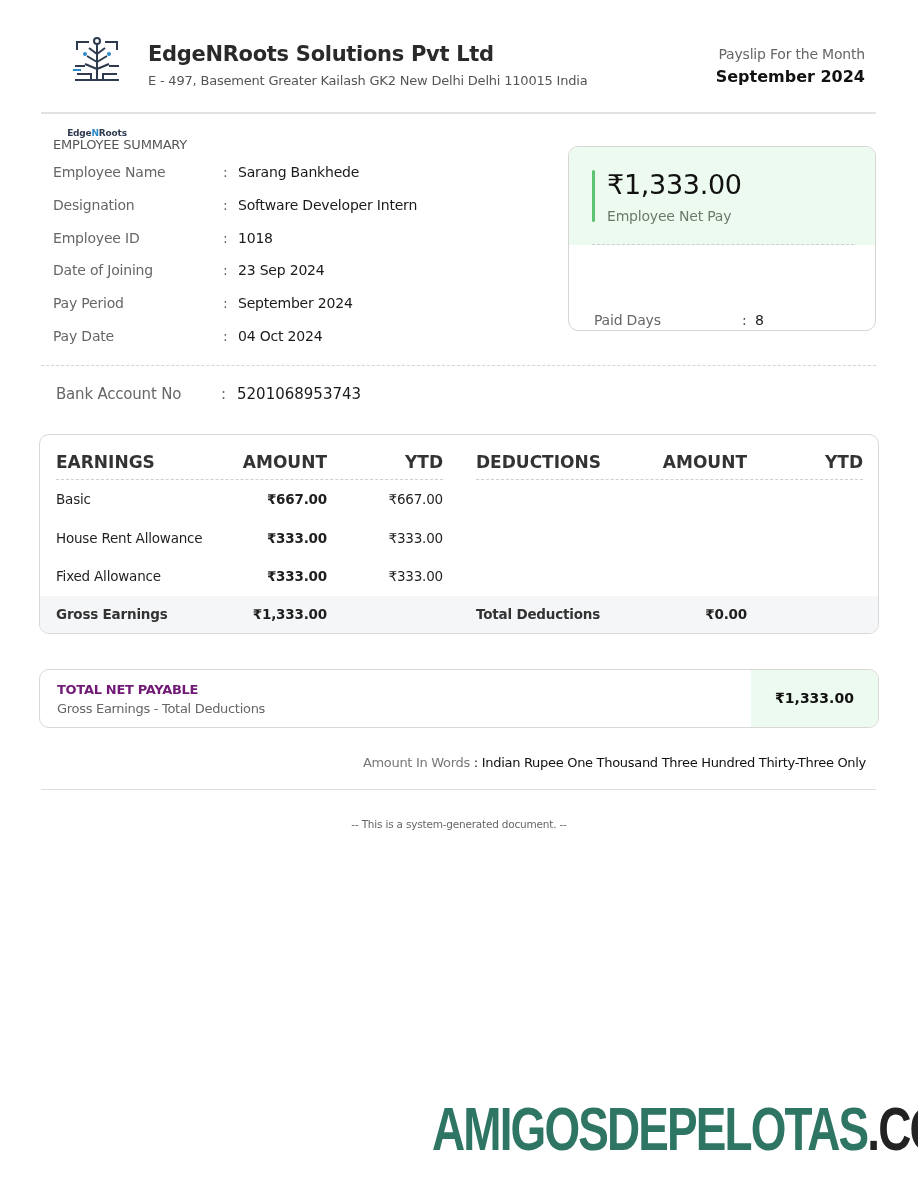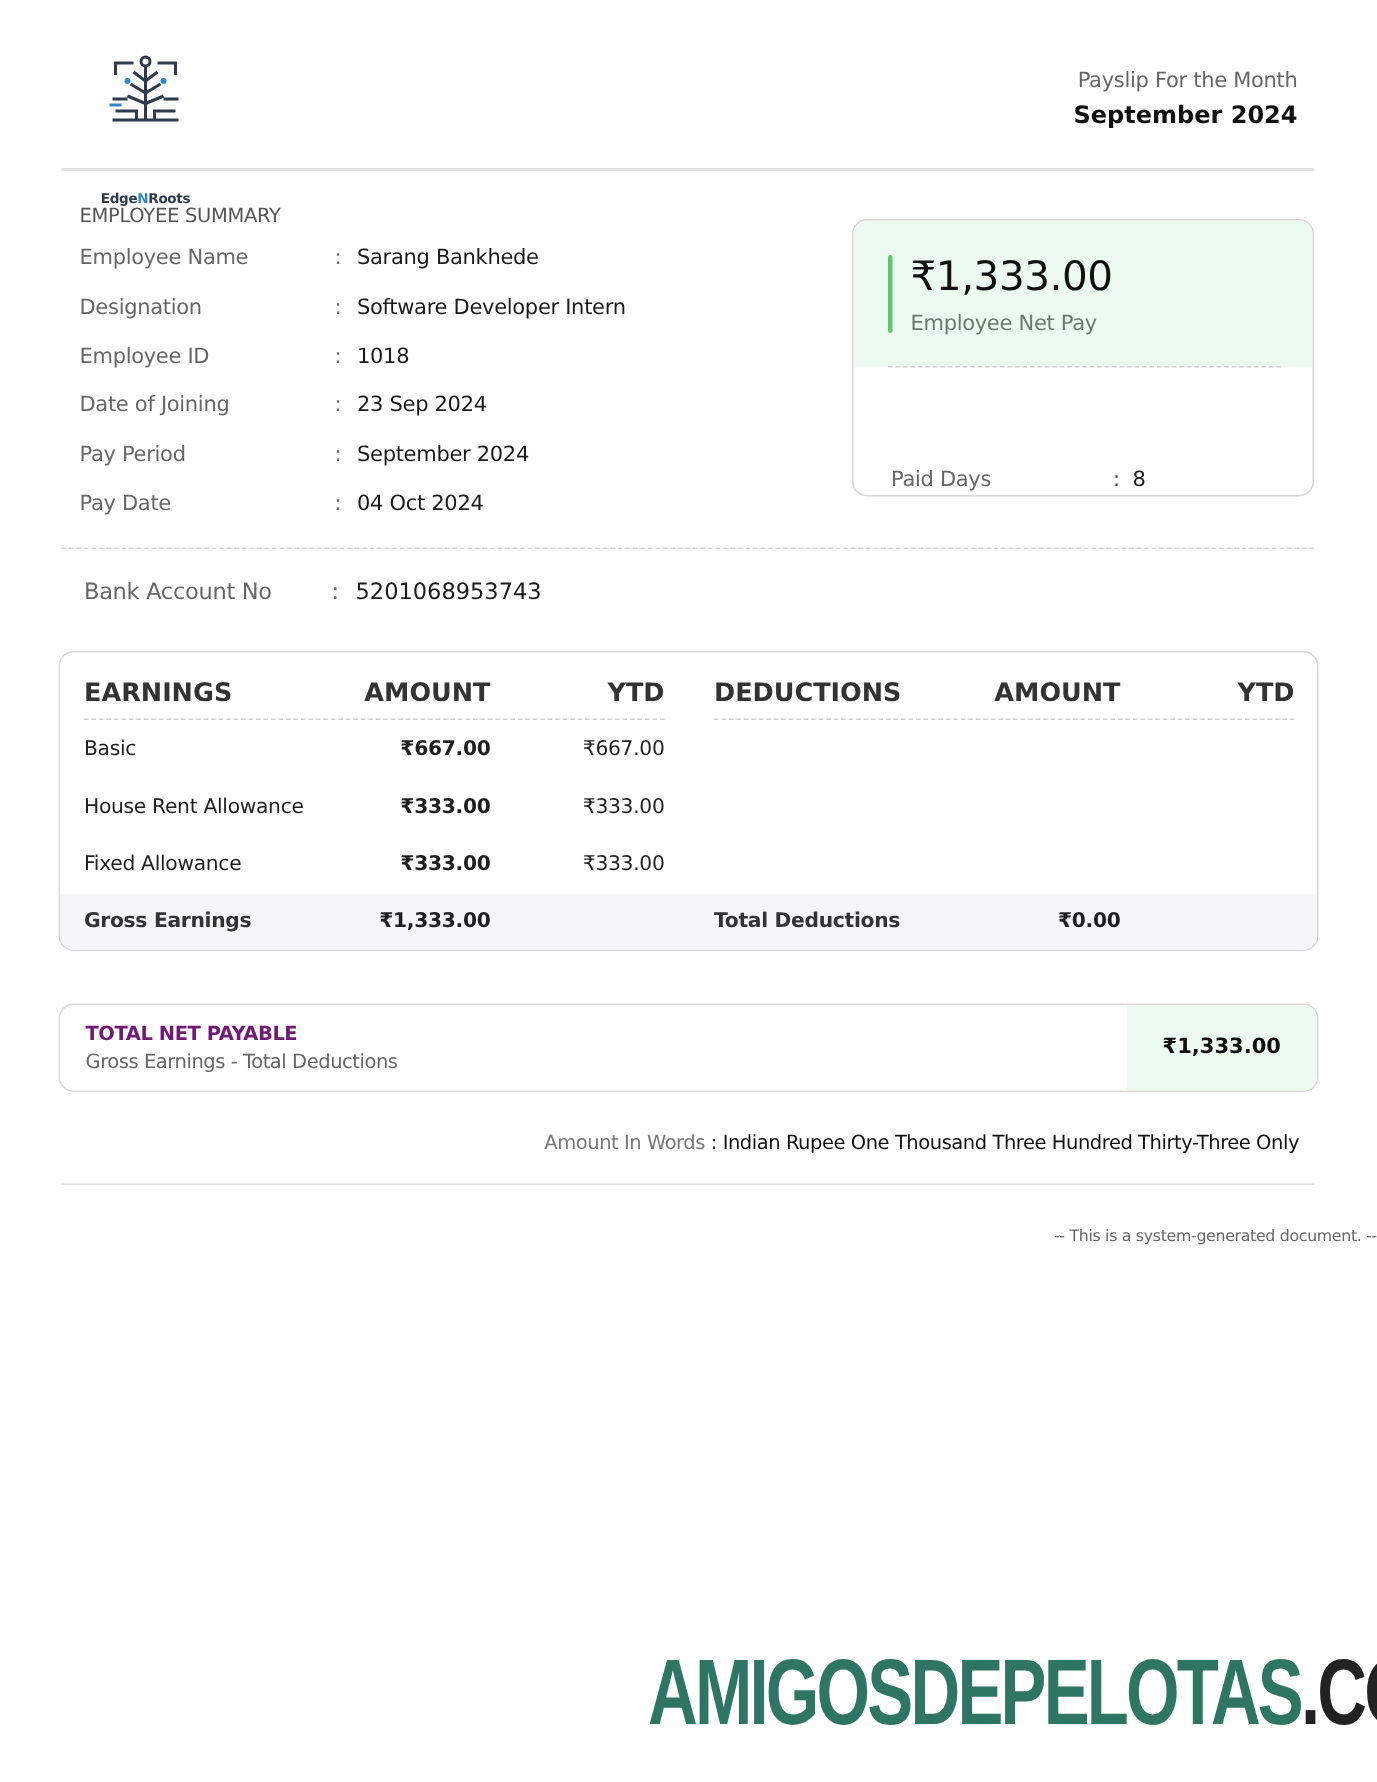--- a/index.html
+++ b/index.html
@@ -51,21 +51,21 @@
     .net-payable { position: absolute; left: 39px; top: 669px; width: 840px; height: 59px; border: 1px solid #d8d8d8; border-radius: 10px; overflow: hidden; }
     .net-payable-title { position: absolute; left: 17px; top: 12px; font-size: 13px; font-weight: bold; color: #701a75; letter-spacing: -0.3px; }
     .net-payable-sub { position: absolute; left: 17px; top: 31px; font-size: 13px; color: #666; letter-spacing: -0.3px; }
     .net-payable-amtbox { position: absolute; right: 0; top: 0; width: 127px; height: 100%; background: #edfaef; }
     .net-payable-amt { position: absolute; left: 0; top: 20px; width: 100%; text-align: center; font-size: 14px; font-weight: bold; color: #111; }
 
     .words { position: absolute; right: 52px; top: 755px; font-size: 13px; letter-spacing: -0.3px; white-space: nowrap; }
     .words .lbl { color: #777; }
     .words .val { color: #111; }
     .footer-line { position: absolute; left: 41px; top: 789px; width: 835px; border-top: 1px solid #dedede; }
-    .footer-note { position: absolute; left: 0; top: 818px; width: 918px; text-align: right; font-size: 10.5px; color: #666; letter-spacing: -0.2px; }
+    .footer-note { position: absolute; left: 0; top: 818px; width: 918px; text-align: center; font-size: 10.5px; color: #666; letter-spacing: -0.2px; }
 
     .watermark { position: absolute; left: 432px; top: 1098px; font-family: "Liberation Sans", sans-serif; font-weight: bold; font-size: 62px; letter-spacing: -2.5px; transform: scaleX(0.74); transform-origin: left top; white-space: nowrap; line-height: 1; }
     .watermark .green { color: #2e7663; }
     .watermark .dark { color: #222; }
   </style>
 </head>
 <body>
 
 <div class="header">
   <div class="logo">
@@ -86,20 +86,22 @@
         <path d="M6 38 H20 V44"></path>
           <path d="M32 44 V38 H46"></path>
         <path d="M4 44 H48"></path>
       </g>
       <circle cx="14" cy="18" r="2" fill="#2d8ac9"></circle>
       <circle cx="38" cy="18" r="2" fill="#2d8ac9"></circle>
       <path d="M2 34 H10" stroke="#2d8ac9" stroke-width="2"></path>
     </svg>
     <div class="logo-text"><span>Edge</span><span class="n">N</span><span>Roots</span></div>
   </div>
+  <div class="company-name">EdgeNRoots Solutions Pvt Ltd</div>
+  <div class="company-address">E - 497, Basement Greater Kailash GK2 New Delhi Delhi 110015 India</div>
   <div class="payslip-label">Payslip For the Month</div>
   <div class="payslip-month">September 2024</div>
 </div>
 
 <div class="summary">
   <div class="summary-title">EMPLOYEE SUMMARY</div>
   <div class="summary-row" style="top:34px">
     <span class="lbl">Employee Name</span>
     <span class="colon">:</span>
     <span class="val">Sarang Bankhede</span>

